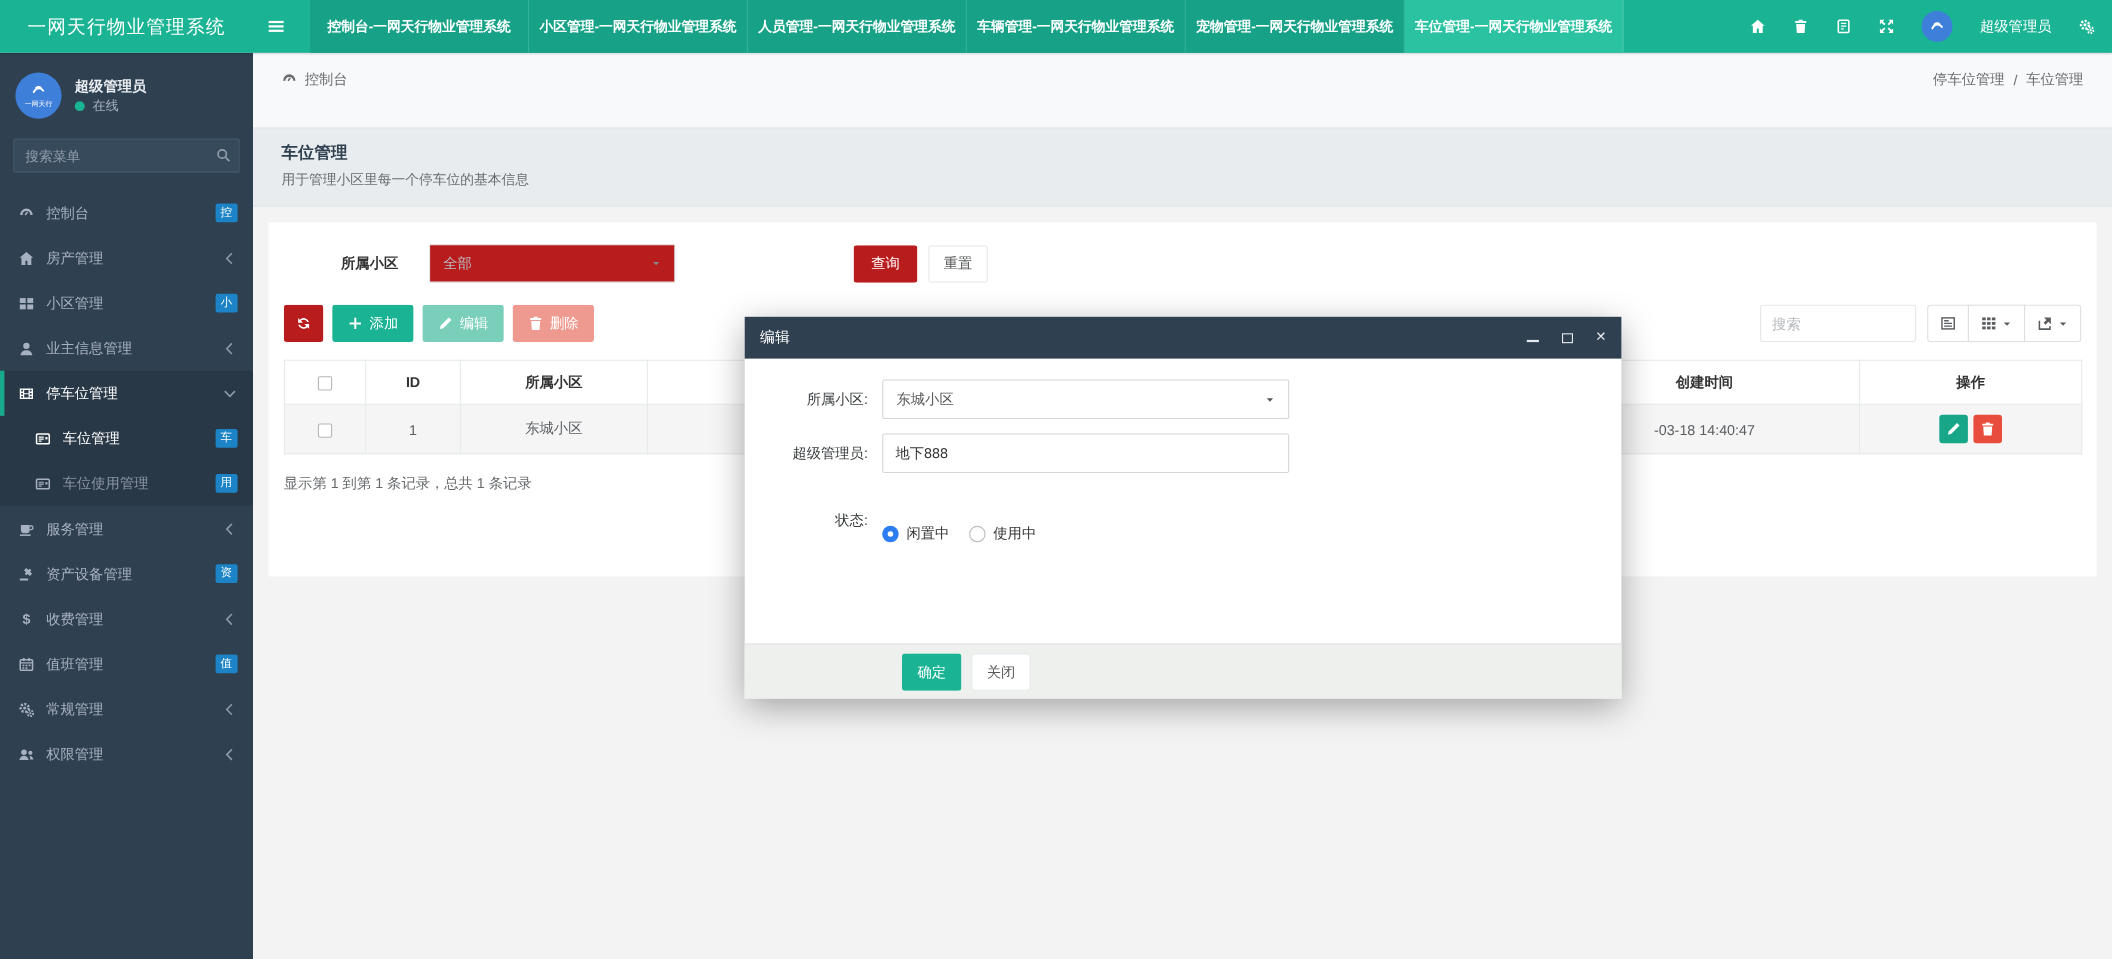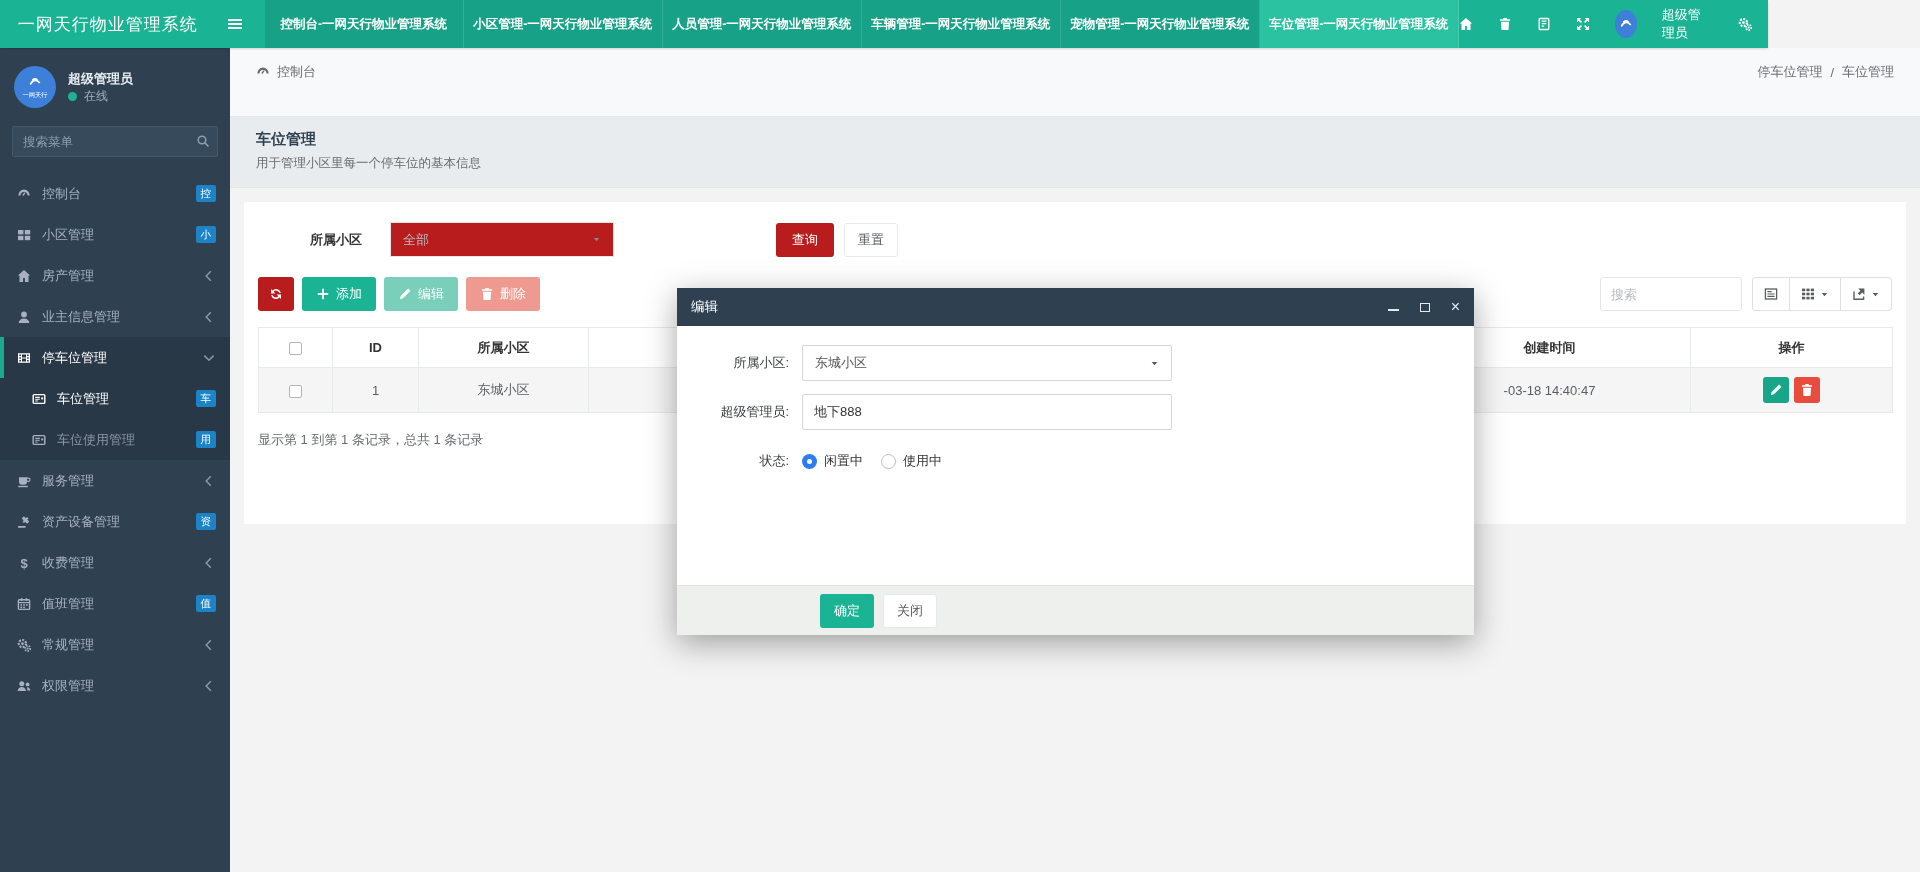--- a/index.html
+++ b/index.html
@@ -2,21 +2,21 @@
 <html><head>
 <meta charset="utf-8">
 <style>
   * { margin:0; padding:0; box-sizing:border-box; }
   html,body { width:1920px; height:872px; overflow:hidden; }
   body { font-family:"Liberation Sans","DejaVu Sans",sans-serif; font-size:13px; background:#f3f3f4; position:relative; color:#333; }
   .icn { display:inline-flex; align-items:center; justify-content:center; }
   .icn svg { display:block; }
 
   
-  .navbar { position:absolute; left:0; top:0; width:1768px; height:48px; background:#1ab394; display:flex; align-items:stretch; z-index:5; box-shadow:0 1px 2px rgba(0,0,0,.15); }
+  .navbar { position:absolute; left:0; top:0; width:1920px; height:48px; background:#1ab394; display:flex; align-items:stretch; z-index:5; box-shadow:0 1px 2px rgba(0,0,0,.15); }
   .brand { width:230px; display:flex; align-items:center; justify-content:center; color:#fff; font-size:17px; letter-spacing:1px; }
   .nav-toggle { width:42px; display:flex; align-items:center; justify-content:center; color:#fff; cursor:pointer; }
   .tabs { display:flex; align-items:stretch; margin-left:10px;font-weight:bold; }
   .tab { width:199px; display:flex; align-items:center; justify-content:center; color:#fff; font-size:12.5px; background:#17a287; border-right:1px solid rgba(255,255,255,.14); cursor:pointer; white-space:nowrap; overflow:hidden; }
   .tab.active { background:#2bc2a2;text-align:right; }
   .nav-right { margin-left:auto; display:flex; align-items:center; gap:25px; padding-right:16px; color:#fff; }
   .nav-ico { color:#fff; cursor:pointer; }
   .avatar { width:28px; height:28px; border-radius:50%; background:#3e7fd9; display:flex; align-items:center; justify-content:center; overflow:hidden; }
   .nav-user { font-size:13px; color:#fff; cursor:pointer; }
 
@@ -101,21 +101,21 @@
   .wc-max i { display:block; width:10px; height:9px; border:1.5px solid currentColor; }
   .wc-close { font-size:16px; line-height:1; }
   .modal-body { flex:1 1 auto; padding-top:19px; }
   .frow { display:flex; align-items:center; margin-bottom:13px; }
   .frow.status-row { margin-top:22px; }
   .flabel { width:125px; text-align:right; padding-right:13px; color:#383c3e; }
   .fctrl { width:370px; }
   .mselect { height:36px; border:1px solid #d4d6d7; border-radius:2px; display:flex; align-items:center; padding:0 12px; color:#555; cursor:pointer; }
   .mselect .caret { margin-left:auto; color:#555; }
   .minput { width:100%; height:36px; border:1px solid #d4d6d7; border-radius:2px; padding:0 11px; font-size:13px; color:#333; outline:none; font-family:inherit; }
-  .radio-line { display:flex; align-items:center; }
+  .radio-line { display:flex; align-items:center;margin-top:24px; }
   .radio { width:15px; height:15px; border-radius:50%; position:relative; }
   .radio.on { background:#2d7df2; }
   .radio.on::after { content:""; position:absolute; left:5px; top:5px; width:5px; height:5px; border-radius:50%; background:#fff; }
   .radio.off { background:#fff; border:1.5px solid #b9bdc1; }
   .radio-lbl { margin-left:7px; color:#333; }
   .radio-lbl + .radio { margin-left:18px; }
   .modal-foot { flex:0 0 50px; background:#eef0ee; border-top:1px solid #e2e4e2; display:flex; align-items:center; padding-left:143px; gap:9px; }
   .caret { font-size:9px; }
 </style>
 </head>
@@ -215,41 +215,41 @@
             <path d="M7 2.6a5.6 5.6 0 0 0-5.6 5.8h2.1a3.5 3.5 0 0 1 7 0h2.1A5.6 5.6 0 0 0 7 2.6z"></path>
             <rect x="6.3" y="5.2" width="1.4" height="3.8" rx=".7" transform="rotate(38 7 7)"></rect>
           </svg>
         </span>
         <span>控制台</span>
         <span class="badge">控</span>
       </li>
     <li class="mi">
         <span class="icn mico">
           <svg viewBox="0 0 14 14" width="14" height="14" fill="currentColor">
+            <path d="M7 1L0.8 6.4h1.7V13h3.6V9h1.8v4h3.6V6.4h1.7z"></path>
+          </svg>
+        </span>
+        <span>房产管理</span>
+        <span class="icn chev">
+          <svg viewBox="0 0 14 14" width="14" height="14" fill="currentColor">
+            <path d="M8.8 2.2L4.2 7l4.6 4.8" fill="none" stroke="currentColor" stroke-width="1.5"></path>
+          </svg>
+        </span>
+      </li>
+    <li class="mi">
+        <span class="icn mico">
+          <svg viewBox="0 0 14 14" width="14" height="14" fill="currentColor">
             <rect x="1" y="2" width="5.4" height="4.4"></rect>
             <rect x="7.8" y="2" width="5.4" height="4.4"></rect>
             <rect x="1" y="7.8" width="5.4" height="4.4"></rect>
             <rect x="7.8" y="7.8" width="5.4" height="4.4"></rect>
           </svg>
         </span>
         <span>小区管理</span>
         <span class="badge">小</span>
-      </li>
-    <li class="mi">
-        <span class="icn mico">
-          <svg viewBox="0 0 14 14" width="14" height="14" fill="currentColor">
-            <path d="M7 1L0.8 6.4h1.7V13h3.6V9h1.8v4h3.6V6.4h1.7z"></path>
-          </svg>
-        </span>
-        <span>房产管理</span>
-        <span class="icn chev">
-          <svg viewBox="0 0 14 14" width="14" height="14" fill="currentColor">
-            <path d="M8.8 2.2L4.2 7l4.6 4.8" fill="none" stroke="currentColor" stroke-width="1.5"></path>
-          </svg>
-        </span>
       </li>
     <li class="mi">
         <span class="icn mico">
           <svg viewBox="0 0 14 14" width="14" height="14" fill="currentColor">
             <circle cx="7" cy="4.4" r="2.9"></circle>
             <path d="M1.6 13c.3-3 2.6-4.6 5.4-4.6S12.1 10 12.4 13z"></path>
           </svg>
         </span>
         <span>业主信息管理</span>
         <span class="icn chev">

